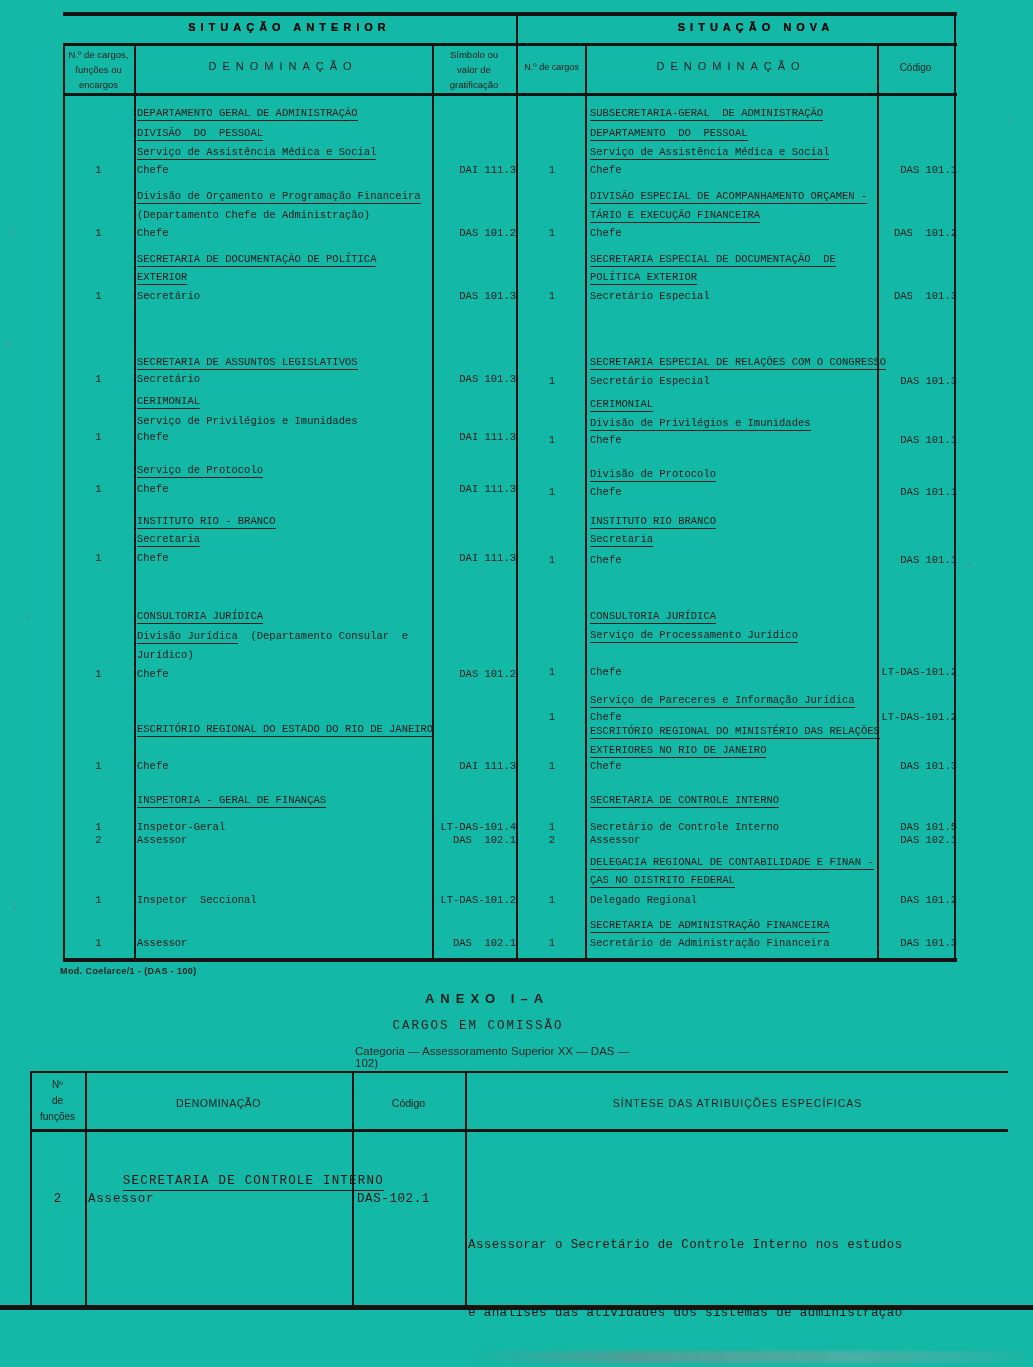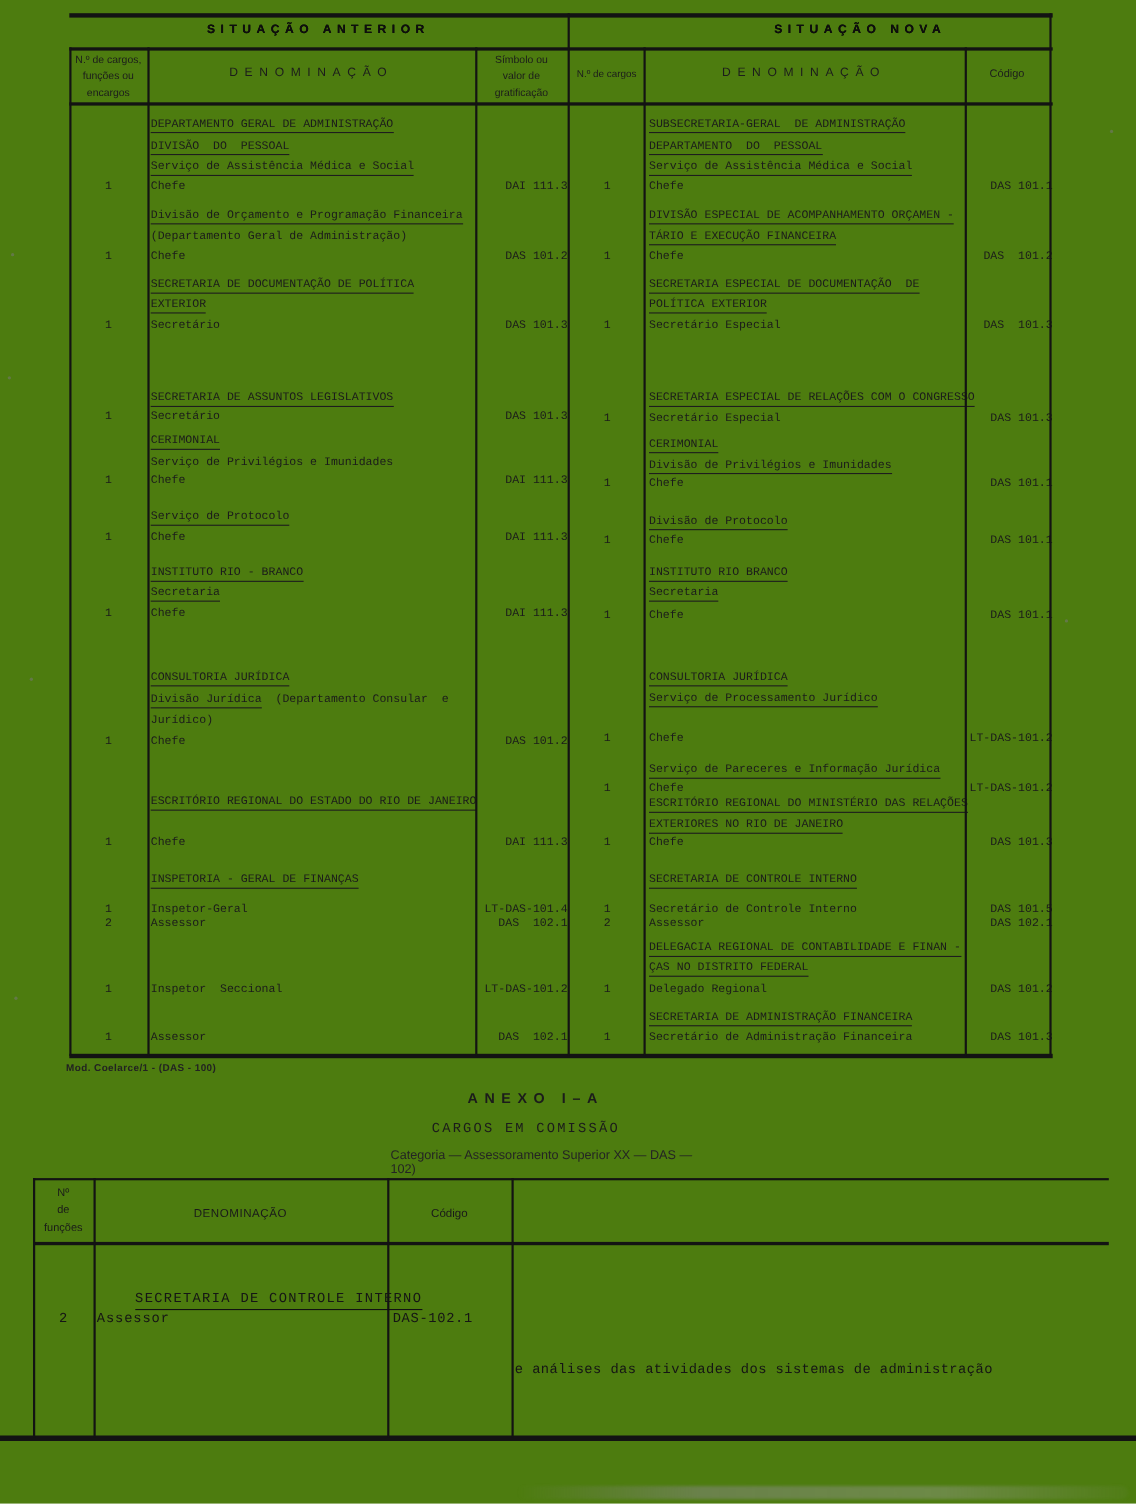--- a/index.html
+++ b/index.html
@@ -1,24 +1,24 @@
 <!DOCTYPE html>
 <html><head>
 <meta charset="utf-8">
 <style>
   html,body{margin:0;padding:0;background:#fff;}
-  .sheet{position:relative;width:1033px;height:1367px;background:#4d7c0f;overflow:hidden;
+  .sheet{position:relative;width:1033px;height:1367px;background:#14b8a6;overflow:hidden;
          font-family:"Liberation Mono","DejaVu Sans Mono",monospace;color:#1b1b1b;}
   .hline,.vline{position:absolute;background:#131313;}
   
   .t-title{position:absolute;top:21px;font-family:"Liberation Sans","DejaVu Sans",sans-serif;
            font-weight:bold;font-size:11px;letter-spacing:5px;color:#0e0e0e;text-align:center;
            text-shadow:0 0 .6px #000;}
   .t-title.lft{left:63px;width:453px;}
-  .t-title.rgt{left:516px;width:438px;padding-left:47px;}
+  .t-title.rgt{left:490px;width:438px;padding-left:47px;}
   .colhead{position:absolute;font-family:"Liberation Sans","DejaVu Sans",sans-serif;
            color:#1c1c1c;text-align:center;}
   .ch-num-l{left:63px;width:71px;top:47px;font-size:9.5px;line-height:15px;}
   .ch-den-l{left:134px;width:298px;top:60px;font-size:11px;letter-spacing:6px;}
   .ch-sim-l{left:432px;width:84px;top:47px;font-size:9.5px;line-height:15px;}
   .ch-num-r{left:518px;width:67px;top:62px;font-size:9px;}
   .ch-den-r{left:585px;width:292px;top:60px;font-size:11px;letter-spacing:6px;}
   .ch-cod-r{left:877px;width:77px;top:62px;font-size:10px;}
   
   .trow{position:absolute;left:0;height:15px;line-height:15px;font-size:10.5px;white-space:pre;}
@@ -76,21 +76,21 @@
   <div class="colhead ch-num-r">N.º de cargos</div>
   <div class="colhead ch-den-r">DENOMINAÇÃO</div>
   <div class="colhead ch-cod-r">Código</div>
 
   <div id="rows-left">
       <div class="trow" style="top: 106px;"><span class="txt" style="left: 137px;"><span class="upart">DEPARTAMENTO GERAL DE ADMINISTRAÇÃO</span></span></div>
       <div class="trow" style="top: 126px;"><span class="txt" style="left: 137px;"><span class="upart">DIVISÃO  DO  PESSOAL</span></span></div>
       <div class="trow" style="top: 145px;"><span class="txt" style="left: 137px;"><span class="upart">Serviço de Assistência Médica e Social</span></span></div>
       <div class="trow" style="top: 163px;"><span class="num" style="left: 63px; width: 71px;">1</span><span class="txt" style="left: 137px;"><span>Chefe</span></span><span class="code" style="left: 432px; width: 84px;">DAI 111.3</span></div>
       <div class="trow" style="top: 189px;"><span class="txt" style="left: 137px;"><span class="upart">Divisão de Orçamento e Programação Financeira</span></span></div>
-      <div class="trow" style="top: 208px;"><span class="txt" style="left: 137px;"><span>(Departamento Geral de Administração)</span></span></div>
+      <div class="trow" style="top: 208px;"><span class="txt" style="left: 137px;"><span>(Departamento Chefe de Administração)</span></span></div>
       <div class="trow" style="top: 226px;"><span class="num" style="left: 63px; width: 71px;">1</span><span class="txt" style="left: 137px;"><span>Chefe</span></span><span class="code" style="left: 432px; width: 84px;">DAS 101.2</span></div>
       <div class="trow" style="top: 252px;"><span class="txt" style="left: 137px;"><span class="upart">SECRETARIA DE DOCUMENTAÇÃO DE POLÍTICA</span></span></div>
       <div class="trow" style="top: 270px;"><span class="txt" style="left: 137px;"><span class="upart">EXTERIOR</span></span></div>
       <div class="trow" style="top: 289px;"><span class="num" style="left: 63px; width: 71px;">1</span><span class="txt" style="left: 137px;"><span>Secretário</span></span><span class="code" style="left: 432px; width: 84px;">DAS 101.3</span></div>
       <div class="trow" style="top: 355px;"><span class="txt" style="left: 137px;"><span class="upart">SECRETARIA DE ASSUNTOS LEGISLATIVOS</span></span></div>
       <div class="trow" style="top: 372px;"><span class="num" style="left: 63px; width: 71px;">1</span><span class="txt" style="left: 137px;"><span>Secretário</span></span><span class="code" style="left: 432px; width: 84px;">DAS 101.3</span></div>
       <div class="trow" style="top: 394px;"><span class="txt" style="left: 137px;"><span class="upart">CERIMONIAL</span></span></div>
       <div class="trow" style="top: 414px;"><span class="txt" style="left: 137px;"><span>Serviço de Privilégios e Imunidades</span></span></div>
       <div class="trow" style="top: 430px;"><span class="num" style="left: 63px; width: 71px;">1</span><span class="txt" style="left: 137px;"><span>Chefe</span></span><span class="code" style="left: 432px; width: 84px;">DAI 111.3</span></div>
       <div class="trow" style="top: 463px;"><span class="txt" style="left: 137px;"><span class="upart">Serviço de Protocolo</span></span></div>
@@ -182,27 +182,29 @@
   <div class="anexo-sub">CARGOS EM COMISSÃO</div>
   <div class="anexo-cat">Categoria — Assessoramento Superior XX — DAS — 102)</div>
 
   <div class="bh bh-num">
     <div>Nº</div>
     <div>de</div>
     <div>funções</div>
   </div>
   <div class="bh bh-den">DENOMINAÇÃO</div>
   <div class="bh bh-cod">Código</div>
+  <div class="bh bh-sin">SÍNTESE DAS ATRIBUIÇÕES ESPECÍFICAS</div>
 
   <div class="bt bt-section">
     <span>SECRETARIA DE CONTROLE INTERNO</span>
   </div>
   <div class="bt bt-num">2</div>
   <div class="bt bt-den">Assessor</div>
   <div class="bt bt-cod">DAS-102.1</div>
   <div class="bt bt-sin">
+    <div>Assessorar o Secretário de Controle Interno nos estudos</div>
     <div>e análises das atividades dos sistemas de administração</div>
     
     
   </div>
 
   <div class="smudge"></div>
 </div>
 
 </body></html>

